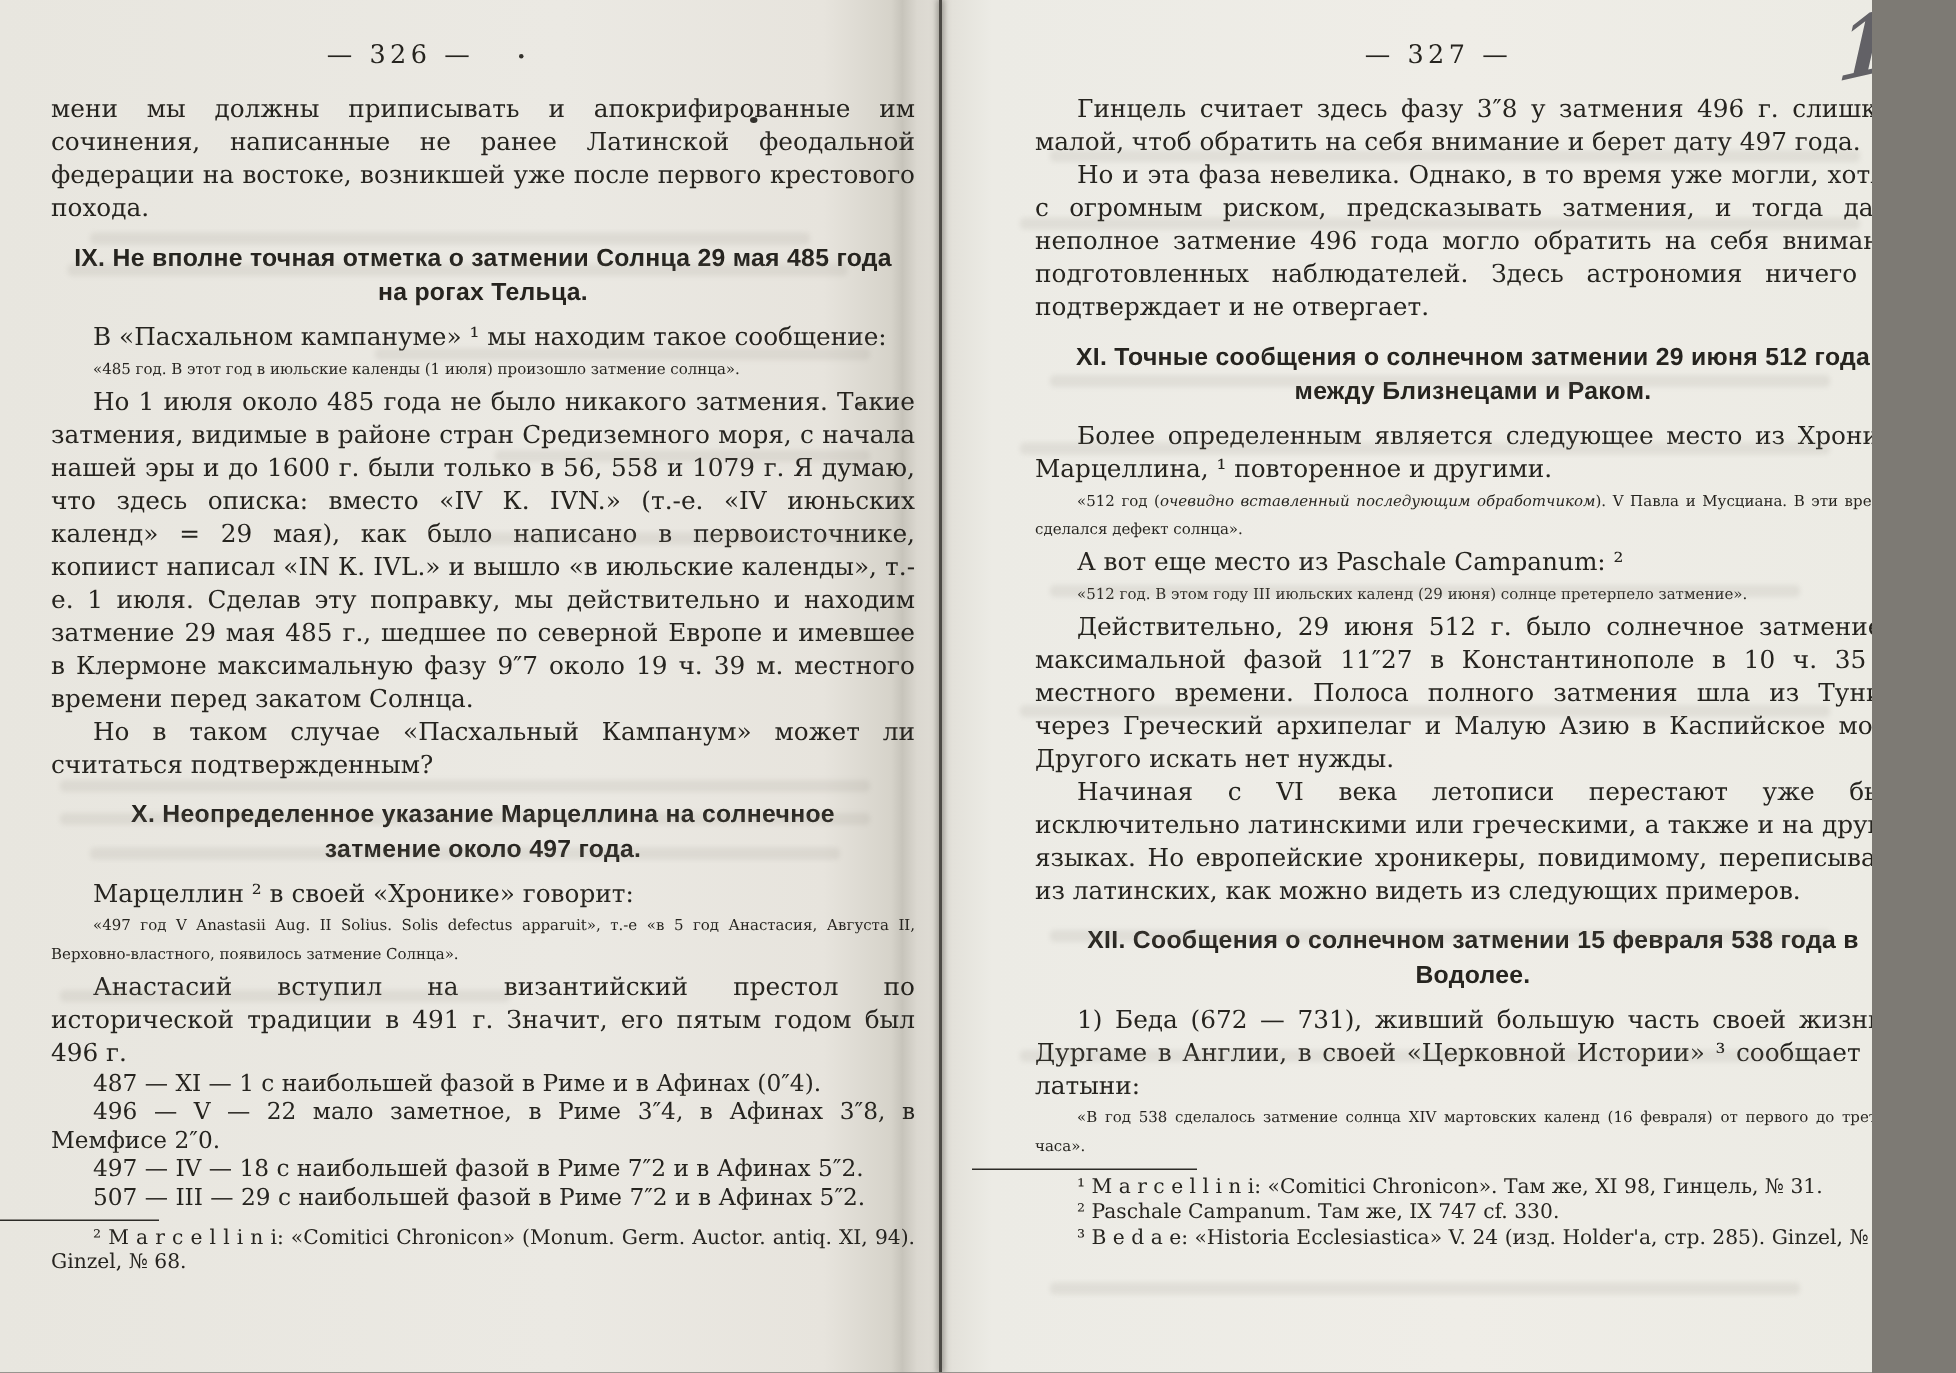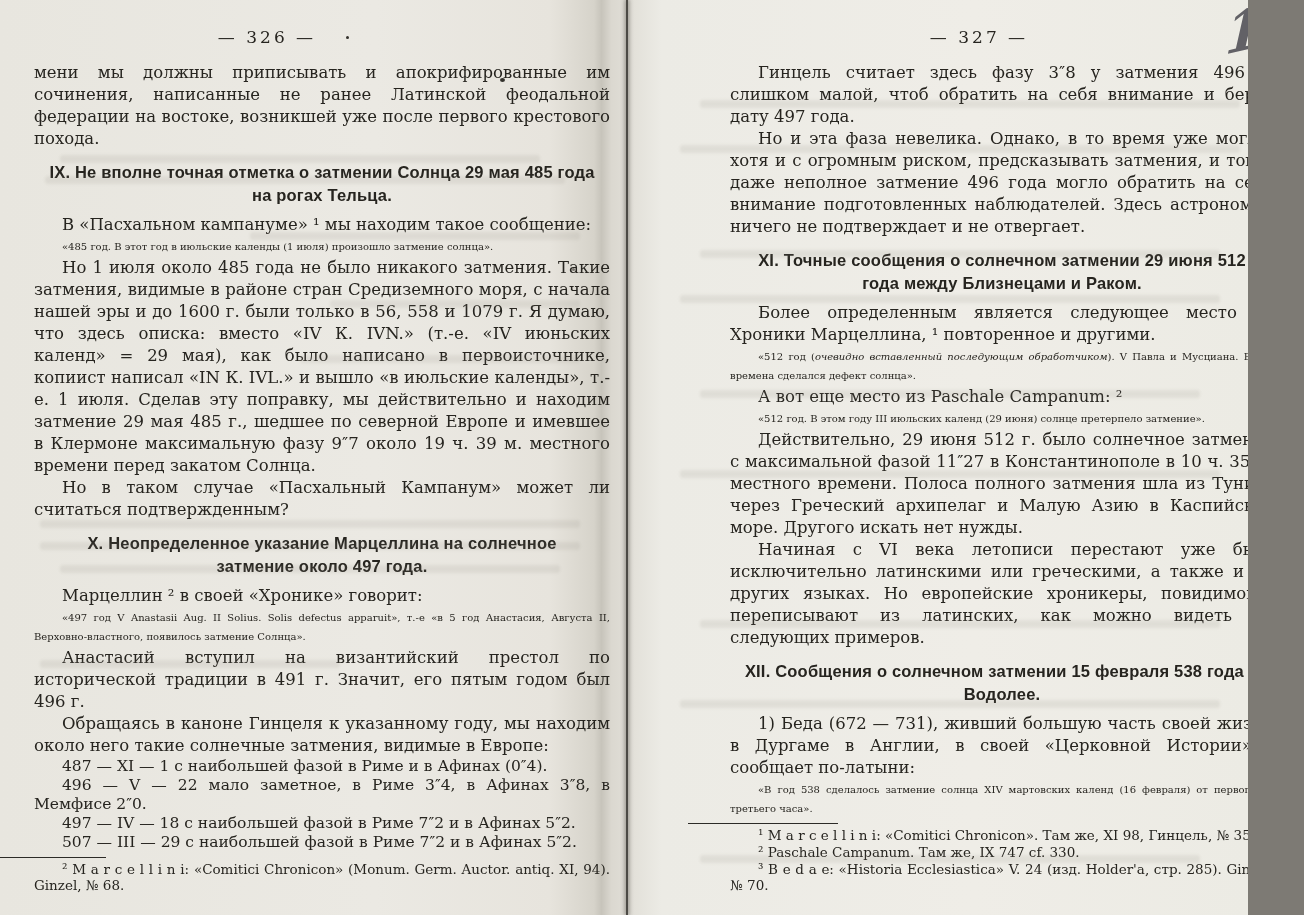--- a/index.html
+++ b/index.html
@@ -10,21 +10,21 @@
       #d6d3ca 47.6%, #c7c4bb 48.2%, #dbd8d0 49%,
       #ecebe5 53%, #efede7 78%, #ecebe4 100%);
     font-family:"DejaVu Serif","Liberation Serif",serif;
     color:#26241f;
   }
   .spine {position:absolute; left:626px; top:0; width:2px; height:915px;
           background:#4c4a45; box-shadow:0 0 4px 1px rgba(70,66,58,.55);}
   .page {position:absolute; top:0; height:915px; box-sizing:border-box;
          font-size:16.5px; line-height:22px; text-align:justify; overflow:hidden;}
   .page-left  {left:0;    width:626px; padding:26px 16px 0 34px;}
-  .page-right {left:630px; width:674px; padding:26px 30px 0 100px; line-height:22px;}
+  .page-right {left:630px; width:674px; padding:26px 30px 0 60px; line-height:22px;}
   .pagenum {text-align:center; font-size:17px; letter-spacing:3px;
             margin:0 0 14px 0; text-indent:0; white-space:nowrap;}
   .pagenum-left  {transform:translateX(-55px);}
   .pagenum-right {transform:translateX(-23px);}
   p {margin:0; text-indent:28px;}
   .noindent {text-indent:0;}
   .heading {font-family:Liberation Sans, sans-serif;
             font-weight:bold; font-size:16.5px; line-height:23px;
             text-align:center; text-indent:0; margin:11px 14px 7px 14px;
             letter-spacing:.2px;}
@@ -54,21 +54,20 @@
     <p class="noindent">мени мы должны приписывать и апокрифированные им сочинения, написанные не ранее Латинской феодальной федерации на востоке, возникшей уже после первого крестового похода.</p>
     <p class="heading">IX. Не вполне точная отметка о затмении Солнца 29 мая 485 года на рогах Тельца.</p>
     <p>В «Пасхальном кампануме» ¹ мы находим такое сообщение:</p>
     <p class="quote">«485 год. В этот год в июльские календы (1 июля) произошло затмение солнца».</p>
     <p>Но 1 июля около 485 года не было никакого затмения. Такие затмения, видимые в районе стран Средиземного моря, с начала нашей эры и до 1600 г. были только в 56, 558 и 1079 г. Я думаю, что здесь описка: вместо «IV К. IVN.» (т.-е. «IV июньских календ» = 29 мая), как было написано в первоисточнике, копиист написал «IN К. IVL.» и вышло «в июльские календы», т.-е. 1 июля. Сделав эту поправку, мы действительно и находим затмение 29 мая 485 г., шедшее по северной Европе и имевшее в Клермоне максимальную фазу 9″7 около 19 ч. 39 м. местного времени перед закатом Солнца.</p>
     <p>Но в таком случае «Пасхальный Кампанум» может ли считаться подтвержденным?</p>
     <p class="heading">X. Неопределенное указание Марцеллина на солнечное затмение около 497 года.</p>
     <p>Марцеллин ² в своей «Хронике» говорит:</p>
     <p class="quote">«497 год V Anastasii Aug. II Solius. Solis defectus apparuit», т.-е «в 5 год Анастасия, Августа II, Верховно-властного, появилось затмение Солнца».</p>
     <p>Анастасий вступил на византийский престол по исторической традиции в 491 г. Значит, его пятым годом был 496 г.</p>
-    <p>Обращаясь в каноне Гинцеля к указанному году, мы находим около него такие солнечные затмения, видимые в Европе:</p>
     <p class="list-item">487 — XI — 1 с наибольшей фазой в Риме и в Афинах (0″4).</p>
     <p class="list-item">496 — V — 22 мало заметное, в Риме 3″4, в Афинах 3″8, в Мемфисе 2″0.</p>
     <p class="list-item">497 — IV — 18 с наибольшей фазой в Риме 7″2 и в Афинах 5″2.</p>
     <p class="list-item">507 — III — 29 с наибольшей фазой в Риме 7″2 и в Афинах 5″2.</p>
     <hr class="fn-rule rule-left">
     <p class="footnote">² M a r c e l l i n i: «Comitici Chronicon» (Monum. Germ. Auctor. antiq. XI, 94). Ginzel, № 68.</p>
   </div>
 
   <div class="spine"></div>
 
@@ -80,21 +79,21 @@
     <p>Более определенным является следующее место из Хроники Марцеллина, ¹ повторенное и другими.</p>
     <p class="quote"><span>«512 год (</span><i>очевидно вставленный последующим обработчиком</i><span>). V Павла и Мусциана. В эти времена сделался дефект солнца».</span></p>
     <p>А вот еще место из Paschale Campanum: ²</p>
     <p class="quote">«512 год. В этом году III июльских календ (29 июня) солнце претерпело затмение».</p>
     <p>Действительно, 29 июня 512 г. было солнечное затмение с максимальной фазой 11″27 в Константинополе в 10 ч. 35 м. местного времени. Полоса полного затмения шла из Туниса через Греческий архипелаг и Малую Азию в Каспийское море. Другого искать нет нужды.</p>
     <p>Начиная с VI века летописи перестают уже быть исключительно латинскими или греческими, а также и на других языках. Но европейские хроникеры, повидимому, переписывают из латинских, как можно видеть из следующих примеров.</p>
     <p class="heading">XII. Сообщения о солнечном затмении 15 февраля 538 года в Водолее.</p>
     <p>1) Беда (672 — 731), живший большую часть своей жизни в Дургаме в Англии, в своей «Церковной Истории» ³ сообщает по-латыни:</p>
     <p class="quote">«В год 538 сделалось затмение солнца XIV мартовских календ (16 февраля) от первого до третьего часа».</p>
     <hr class="fn-rule rule-right">
-    <p class="footnote">¹ M a r c e l l i n i: «Comitici Chronicon». Там же, XI 98, Гинцель, № 35.</p>
+    <p class="footnote">¹ M a r c e l l i n i: «Comitici Chronicon». Там же, XI 98, Гинцель, № 31.</p>
     <p class="footnote">² Paschale Campanum. Там же, IX 747 cf. 330.</p>
     <p class="footnote">³ B e d a e: «Historia Ecclesiastica» V. 24 (изд. Holder'a, стр. 285). Ginzel, № 70.</p>
   </div>
 
   <div class="handwriting">171</div>
 
   <div class="ghost" style="left:60px;  top:155px; width:480px; height:8px;"></div>
   <div class="ghost" style="left:45px;  top:176px; width:520px; height:8px;"></div>
   <div class="ghost" style="left:250px; top:232px; width:330px; height:8px;"></div>
   <div class="ghost" style="left:330px; top:300px; width:250px; height:8px;"></div>

